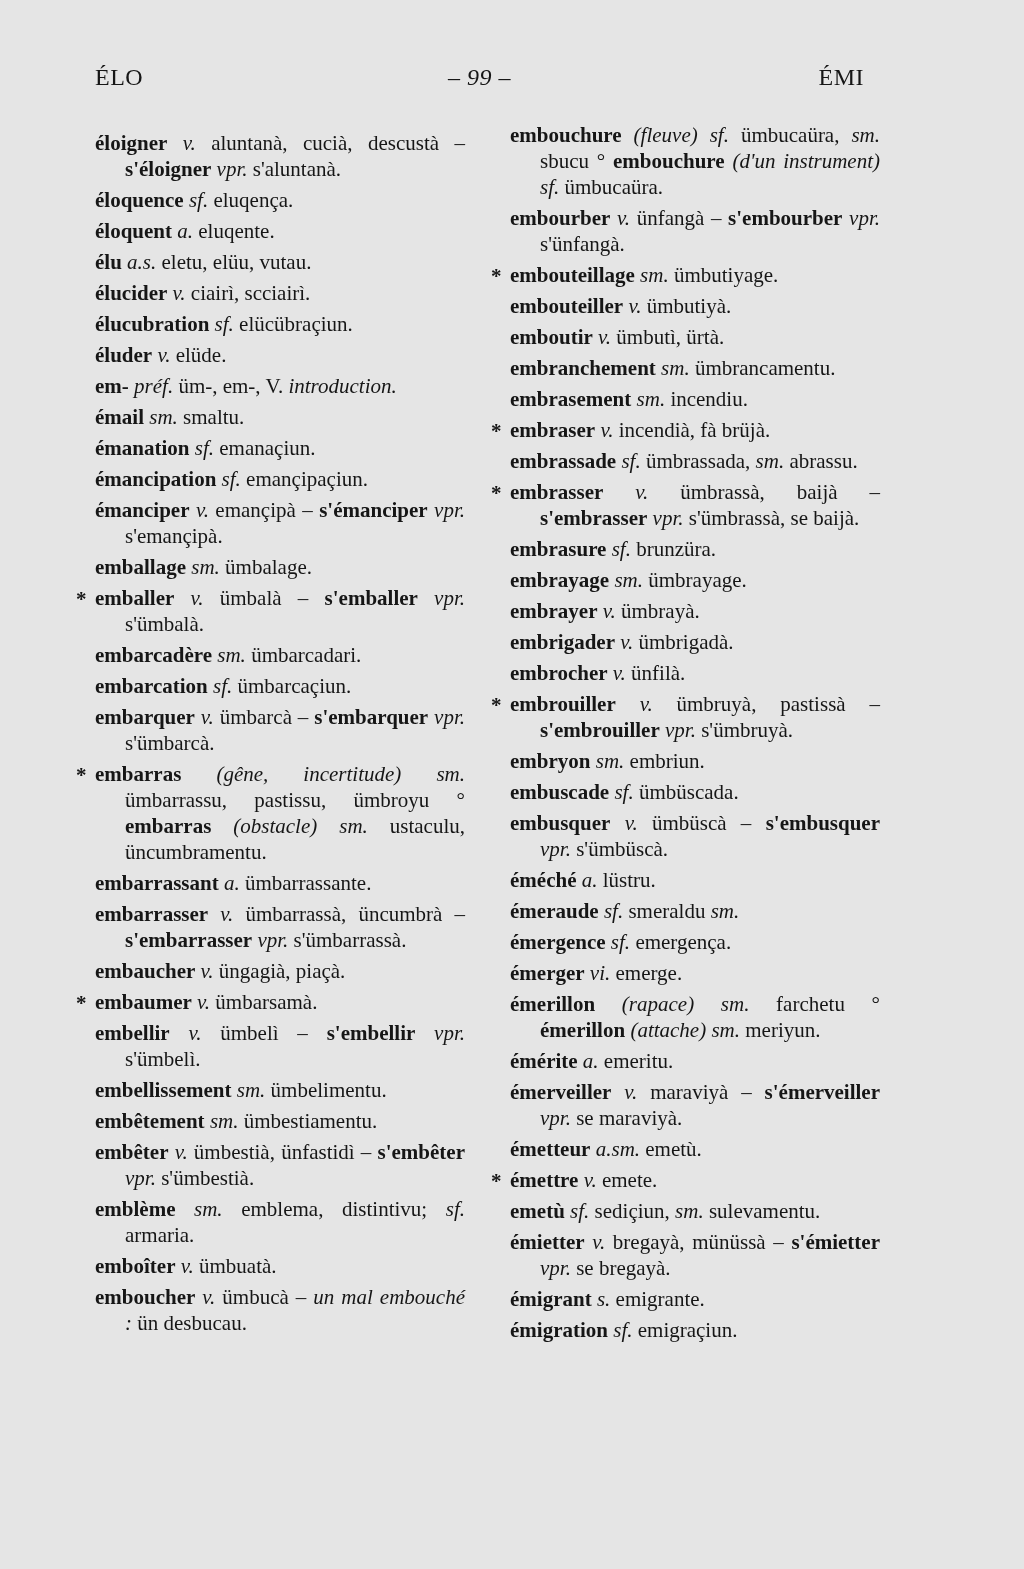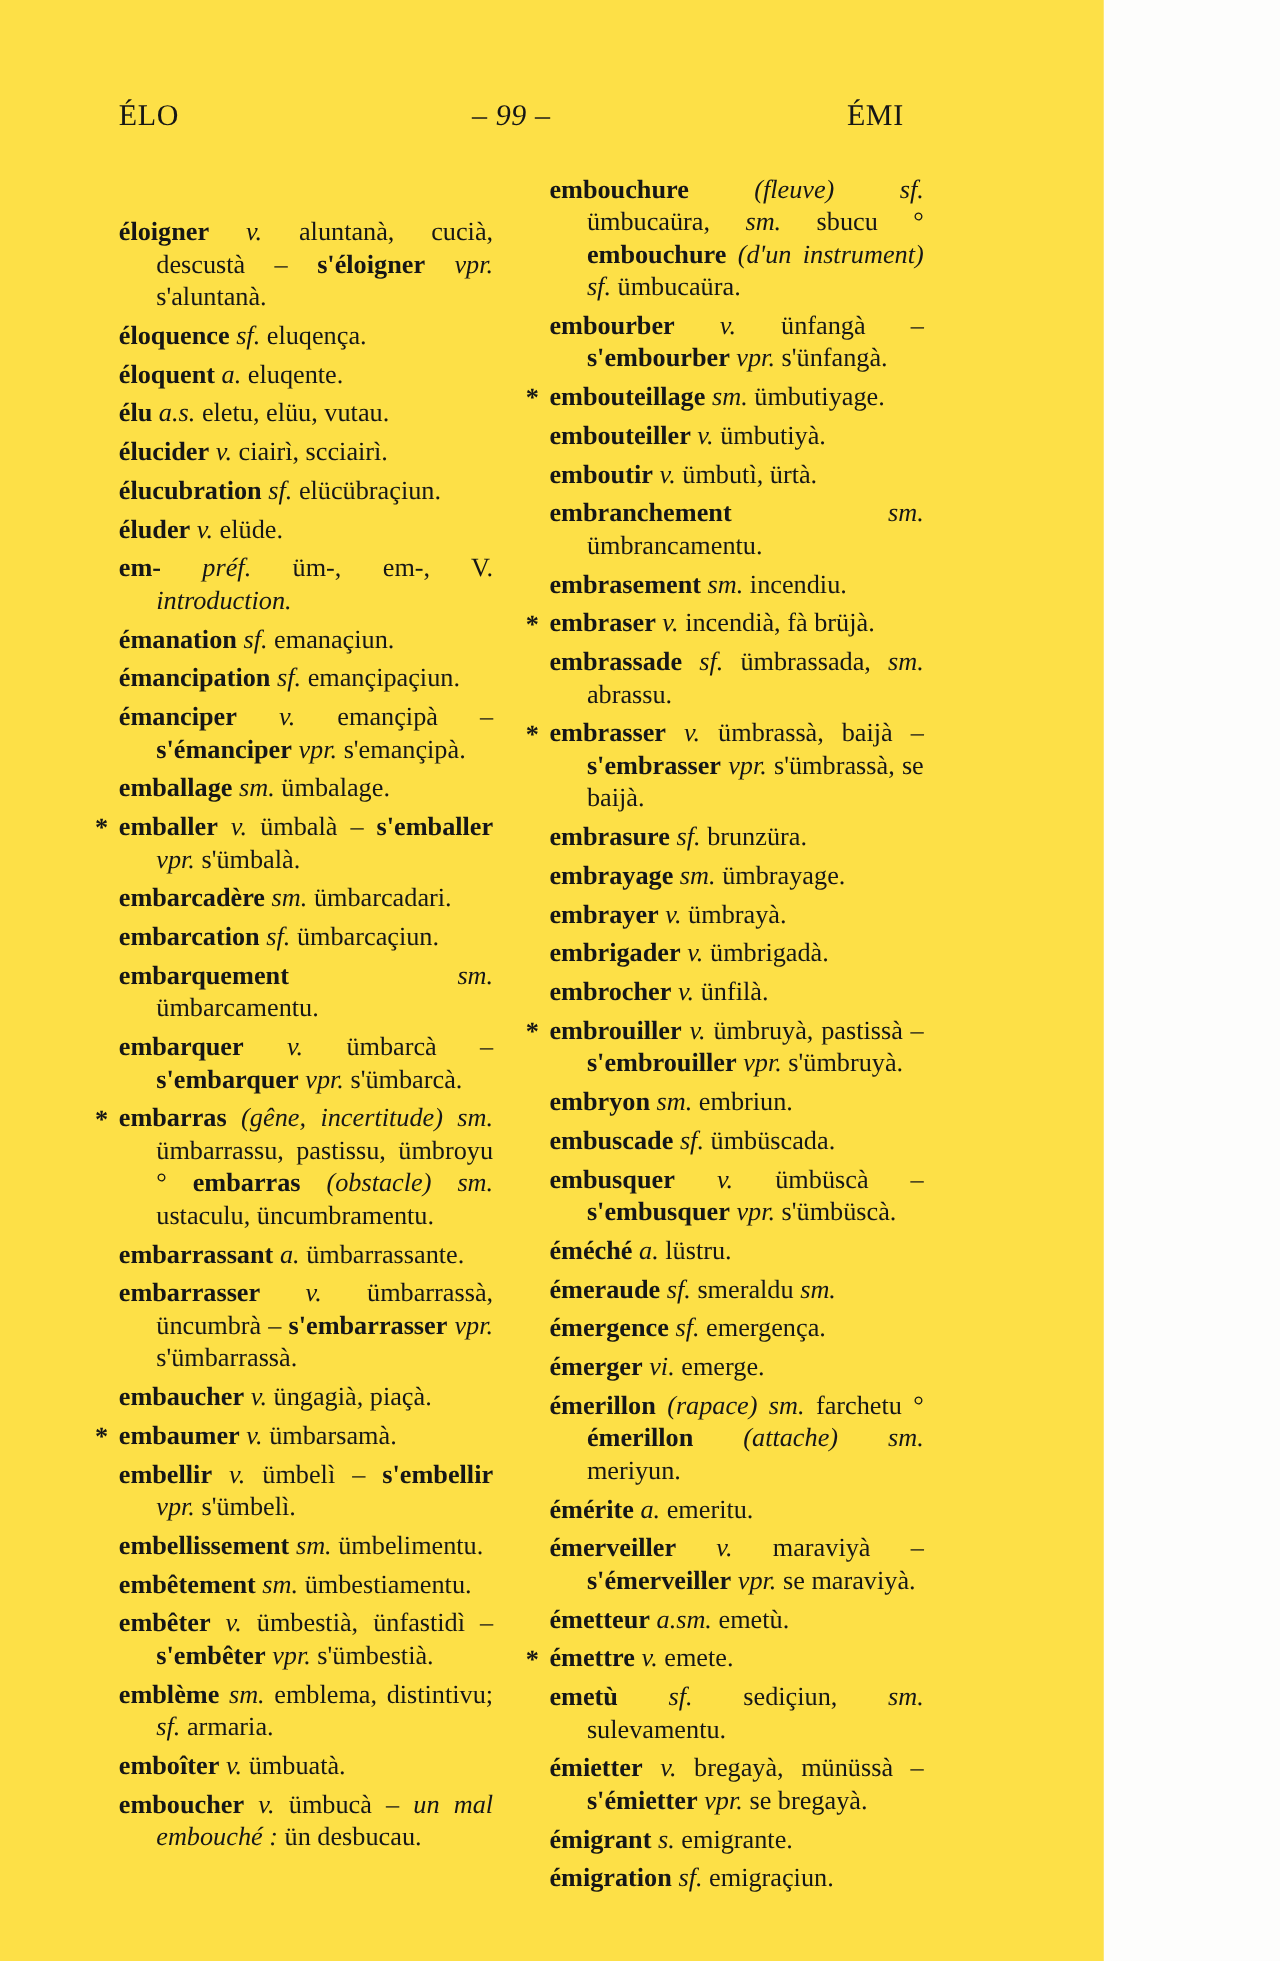--- a/index.html
+++ b/index.html
@@ -9,24 +9,24 @@
   }
   body {
     width: 1024px;
     height: 1569px;
     font-family: "Liberation Serif", serif;
     color: #161616;
     overflow: hidden;
   }
   .page {
     box-sizing: border-box;
-    width: 883px;
+    width: 1024px;
     height: 1569px;
-    padding: 80px 144px 40px 95px;
-    background: #fde047;
+    padding: 64px 144px 40px 95px;
+    background: #e5e5e5;
   }
   .page-header {
     position: relative;
     height: 34px;
     font-size: 24px;
     letter-spacing: 0.5px;
     margin-bottom: 24px;
   }
   .page-header .h-left  { position: absolute; left: 0;  top: 0; }
   .page-header .h-right { position: absolute; right: 16px; top: 0; }
@@ -72,28 +72,28 @@
   <div class="columns">
     <div class="col">
         <p class="entry"><span class="hw">éloigner</span><span class="pos"> v.</span><span class="tr"> aluntanà, cucià, descustà – </span><span class="hw">s'éloigner</span><span class="pos"> vpr.</span><span class="tr"> s'aluntanà.</span></p>
         <p class="entry"><span class="hw">éloquence</span><span class="pos"> sf.</span><span class="tr"> eluqença.</span></p>
         <p class="entry"><span class="hw">éloquent</span><span class="pos"> a.</span><span class="tr"> eluqente.</span></p>
         <p class="entry"><span class="hw">élu</span><span class="pos"> a.s.</span><span class="tr"> eletu, elüu, vutau.</span></p>
         <p class="entry"><span class="hw">élucider</span><span class="pos"> v.</span><span class="tr"> ciairì, scciairì.</span></p>
         <p class="entry"><span class="hw">élucubration</span><span class="pos"> sf.</span><span class="tr"> elücübraçiun.</span></p>
         <p class="entry"><span class="hw">éluder</span><span class="pos"> v.</span><span class="tr"> elüde.</span></p>
         <p class="entry"><span class="hw">em-</span><span class="pos"> préf.</span><span class="tr"> üm-, em-, V. </span><span class="pos">introduction.</span></p>
+        <p class="entry"><span class="hw">émail</span><span class="pos"> sm.</span><span class="tr"> smaltu.</span></p>
         <p class="entry"><span class="hw">émanation</span><span class="pos"> sf.</span><span class="tr"> emanaçiun.</span></p>
         <p class="entry"><span class="hw">émancipation</span><span class="pos"> sf.</span><span class="tr"> emançipaçiun.</span></p>
         <p class="entry"><span class="hw">émanciper</span><span class="pos"> v.</span><span class="tr"> emançipà – </span><span class="hw">s'émanciper</span><span class="pos"> vpr.</span><span class="tr"> s'emançipà.</span></p>
         <p class="entry"><span class="hw">emballage</span><span class="pos"> sm.</span><span class="tr"> ümbalage.</span></p>
         <p class="entry"><span class="star">*</span><span class="hw">emballer</span><span class="pos"> v.</span><span class="tr"> ümbalà – </span><span class="hw">s'emballer</span><span class="pos"> vpr.</span><span class="tr"> s'ümbalà.</span></p>
         <p class="entry"><span class="hw">embarcadère</span><span class="pos"> sm.</span><span class="tr"> ümbarcadari.</span></p>
         <p class="entry"><span class="hw">embarcation</span><span class="pos"> sf.</span><span class="tr"> ümbarcaçiun.</span></p>
-        <p class="entry"><span class="hw">embarquement</span><span class="pos"> sm.</span><span class="tr"> ümbarcamentu.</span></p>
         <p class="entry"><span class="hw">embarquer</span><span class="pos"> v.</span><span class="tr"> ümbarcà – </span><span class="hw">s'embarquer</span><span class="pos"> vpr.</span><span class="tr"> s'ümbarcà.</span></p>
         <p class="entry"><span class="star">*</span><span class="hw">embarras</span><span class="pos"> (gêne, incertitude) sm.</span><span class="tr"> ümbarrassu, pastissu, ümbroyu ° </span><span class="hw">embarras</span><span class="pos"> (obstacle) sm.</span><span class="tr"> ustaculu, üncumbramentu.</span></p>
         <p class="entry"><span class="hw">embarrassant</span><span class="pos"> a.</span><span class="tr"> ümbarrassante.</span></p>
         <p class="entry"><span class="hw">embarrasser</span><span class="pos"> v.</span><span class="tr"> ümbarrassà, üncumbrà – </span><span class="hw">s'embarrasser</span><span class="pos"> vpr.</span><span class="tr"> s'ümbarrassà.</span></p>
         <p class="entry"><span class="hw">embaucher</span><span class="pos"> v.</span><span class="tr"> üngagià, piaçà.</span></p>
         <p class="entry"><span class="star">*</span><span class="hw">embaumer</span><span class="pos"> v.</span><span class="tr"> ümbarsamà.</span></p>
         <p class="entry"><span class="hw">embellir</span><span class="pos"> v.</span><span class="tr"> ümbelì – </span><span class="hw">s'embellir</span><span class="pos"> vpr.</span><span class="tr"> s'ümbelì.</span></p>
         <p class="entry"><span class="hw">embellissement</span><span class="pos"> sm.</span><span class="tr"> ümbelimentu.</span></p>
         <p class="entry"><span class="hw">embêtement</span><span class="pos"> sm.</span><span class="tr"> ümbestiamentu.</span></p>
         <p class="entry"><span class="hw">embêter</span><span class="pos"> v.</span><span class="tr"> ümbestià, ünfastidì – </span><span class="hw">s'embêter</span><span class="pos"> vpr.</span><span class="tr"> s'ümbestià.</span></p>

